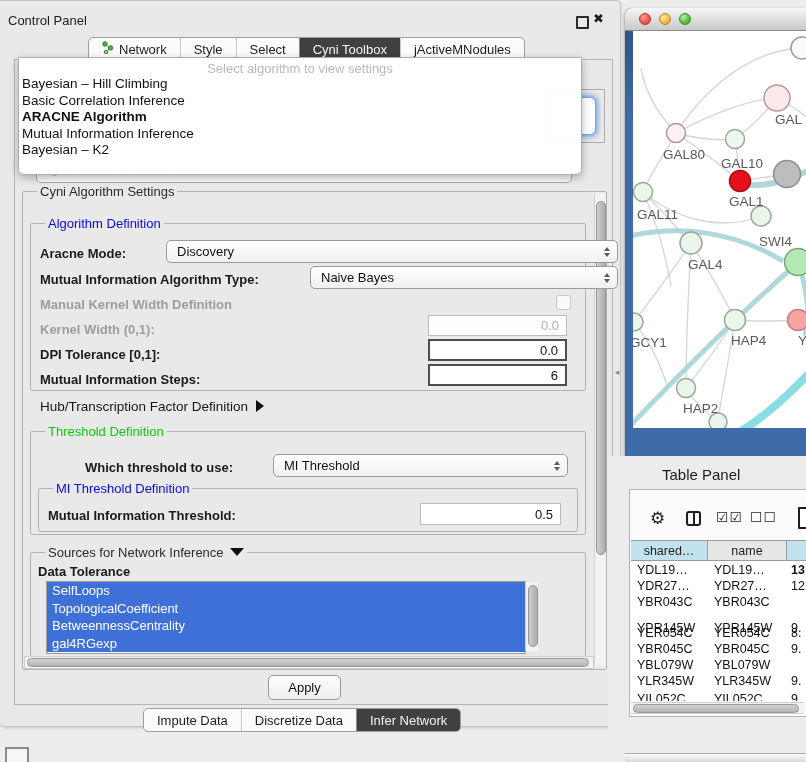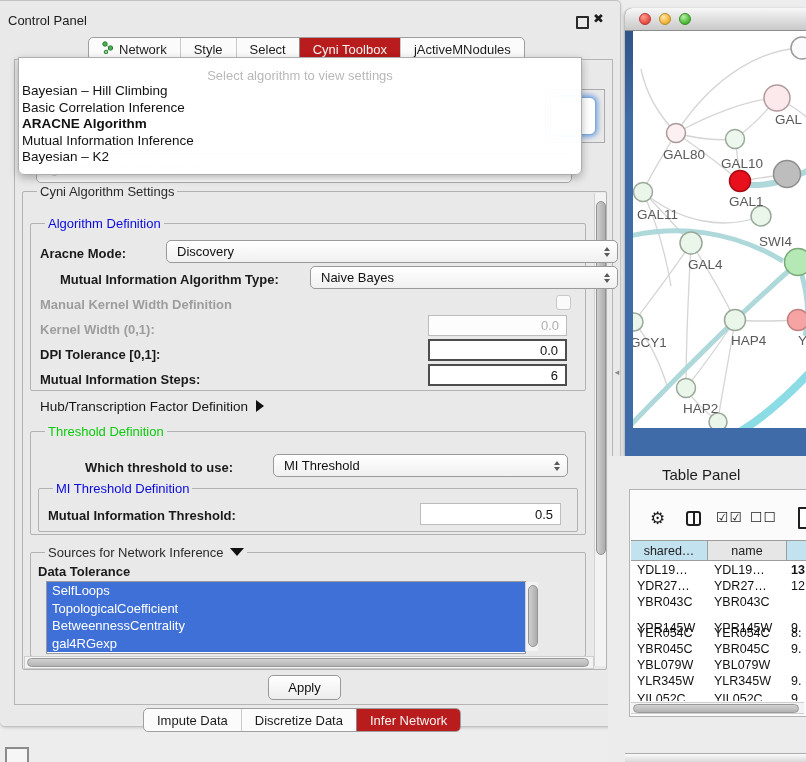--- a/index.html
+++ b/index.html
@@ -9,34 +9,34 @@
   .cp{left:0;top:8;width:620px;height:725px;background:#e9e9e9;border:1px solid #c2c2c2;
       border-left:none;border-radius:0 5px 5px 5px;box-shadow:0 1px 3px rgba(0,0,0,.15);}
   .cp-title{left:8px;top:12px;font-size:13px;color:#1c1c1c;}
   .float-btn{left:576px;top:15px;width:9px;height:9px;border:2px solid #2a2a2a;border-radius:1px;}
   .close-btn{left:593px;top:10px;font-size:13px;color:#1c1c1c;font-weight:bold;}
   
   .tabstrip{left:88px;top:36px;height:22px;display:flex;align-items:stretch;
       border:1px solid #9f9f9f;border-radius:5px;background:#fbfbfb;overflow:hidden;}
   .tab{display:flex;align-items:center;padding:0 13px;font-size:13px;color:#1c1c1c;border-left:1px solid #c9c9c9;}
   .tab:first-child{border-left:none;}
-  .tab.sel{background:#b91c1c;color:#f4f4f4;border-left:1px solid #8b8b8b;}
+  .tab.sel{background:#404040;color:#f4f4f4;border-left:1px solid #8b8b8b;}
   .tab .glyph{margin-right:5px;display:inline-block;}
   
   .content{left:14px;top:58px;width:597px;height:644px;border:1px solid #b5b5b5;background:#e9e9e9;}
   
   .bg-group{left:545px;top:88px;width:58px;height:52px;border:1px solid #aaa;background:#e9e9e9;z-index:1;}
   .bg-combo-focus{left:550px;top:96px;width:44px;height:36px;border-radius:6px;background:#fff;
       border:1px solid #7da7d9;box-shadow:0 0 5px 2px #7aa7e0;z-index:2;}
   .bg-combo2{left:36px;top:152px;width:536px;height:30px;border:1px solid #ababab;border-radius:5px;
       background:#fcfcfc;z-index:1;font-size:13px;color:#c9c9c9;display:flex;align-items:flex-end;padding:0 0 6px 14px;box-sizing:border-box;}
   
   .popup{left:18px;top:56px;width:562px;height:116px;background:rgba(255,255,255,.97);
       border:1px solid #adadad;border-radius:0 0 6px 6px;box-shadow:0 3px 8px rgba(0,0,0,.28);z-index:30;}
-  .popup .hint{height:15px;text-align:center;font-size:13px;color:#b9b9b9;padding-top:10px;}
+  .popup .hint{height:15px;text-align:center;font-size:13px;color:#b9b9b9;padding-top:3px;}
   .popup .item{height:16.5px;font-size:13.5px;color:#111;padding-left:3px;line-height:16.5px;white-space:nowrap;}
   .popup .item.bold{font-weight:bold;}
   
   .gbox{border:1px solid #b2b2b2;border-radius:2px;background:transparent;}
   .gbox>.glabel{position:absolute;top:-8px;left:8px;background:#e9e9e9;padding:0 3px;font-size:13px;color:#2b2b2b;white-space:nowrap;margin-left:6px;}
   .glabel.blue{color:#0a0adf;}
   .glabel.green{color:#0ccc0c;}
   .lbl{font-size:13px;color:#1a1a1a;font-weight:bold;white-space:nowrap;}
   .lbl.dis{color:#9d9d9d;}
   .combo{border:1px solid #9a9a9a;border-radius:5px;background:linear-gradient(#ffffff,#f0f0f0);
@@ -153,21 +153,21 @@
     <span class="glabel blue">Algorithm Definition</span>
   </div>
   <span class="abs lbl" style="left:40px;top:245px;">Aracne Mode:</span>
   <div class="abs combo" style="left:128px;top:239px;width:452px;">
     <span>Discovery</span>
     <span class="stepper">
         <span class="tri-up"></span>
         <span class="tri-dn"></span>
       </span>
   </div>
-  <span class="abs lbl" style="left:40px;top:271px;margin-left:20px;">Mutual Information Algorithm Type:</span>
+  <span class="abs lbl" style="left:40px;top:271px;">Mutual Information Algorithm Type:</span>
   <div class="abs combo" style="left:272px;top:265px;width:308px;">
     <span>Naive Bayes</span>
     <span class="stepper">
         <span class="tri-up"></span>
         <span class="tri-dn"></span>
       </span>
   </div>
   <span class="abs lbl dis" style="left:40px;top:296px;">Manual Kernel Width Definition</span>
   <div class="abs checkbox" style="left:556px;top:294px;"></div>
   <span class="abs lbl dis" style="left:40px;top:321px;">Kernel Width (0,1):</span>

